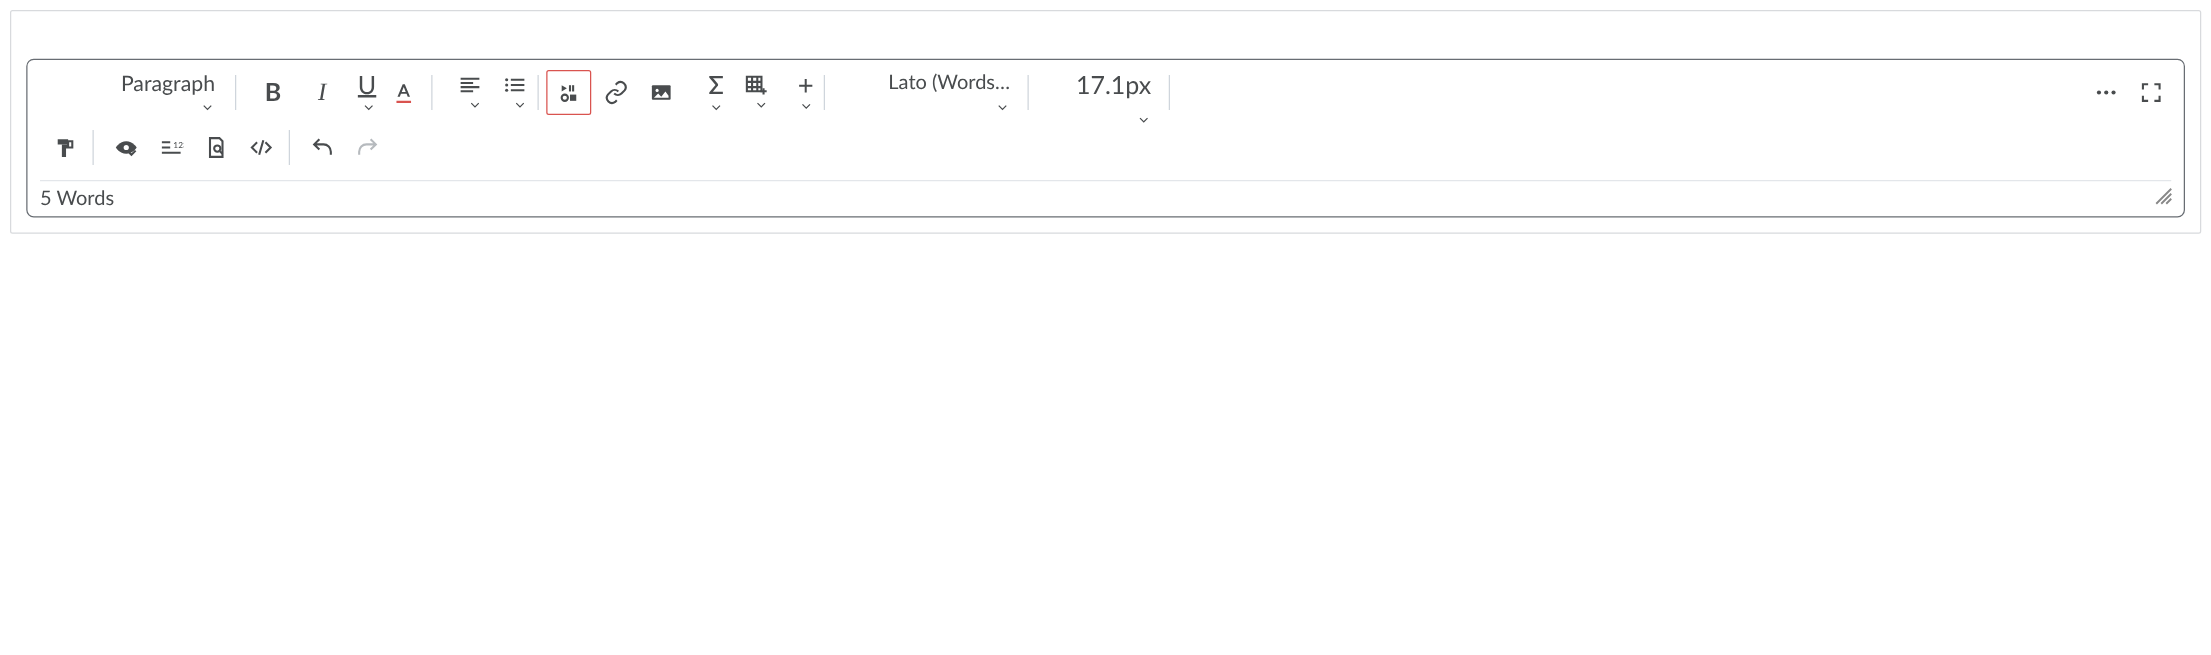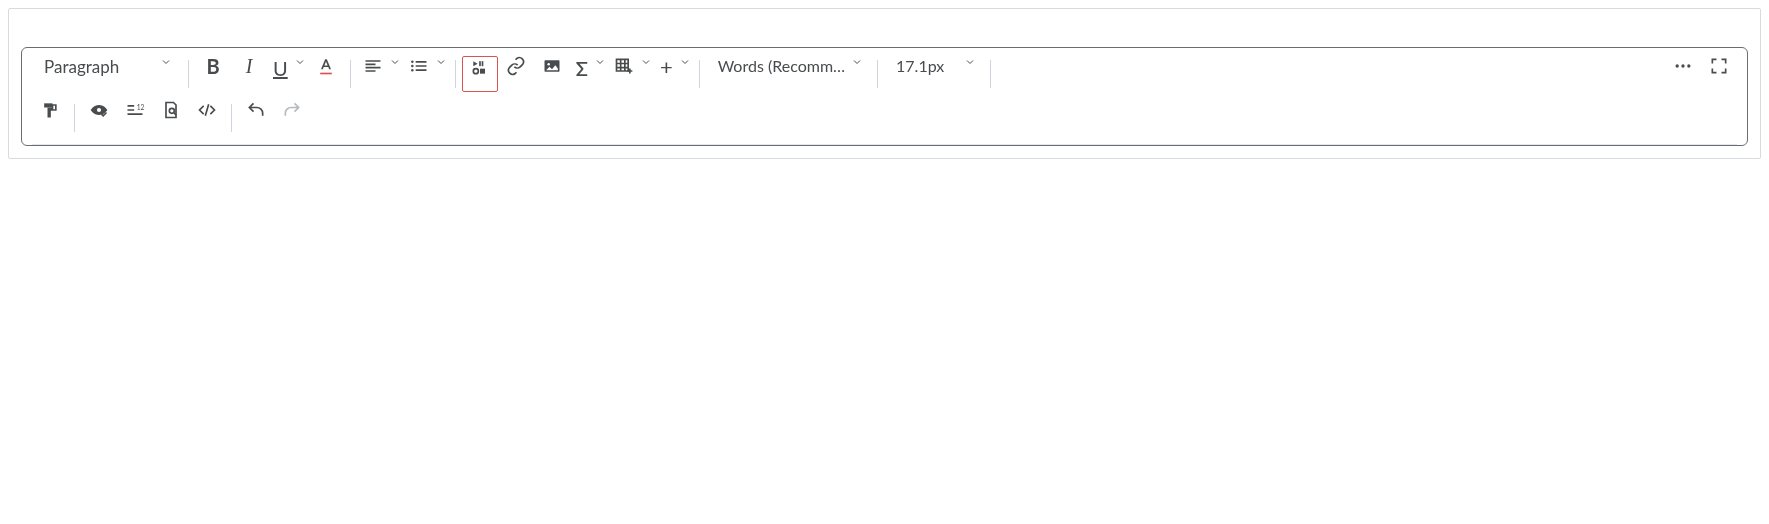--- a/index.html
+++ b/index.html
@@ -42,36 +42,37 @@
     min-height: 44px;
   }
   .tsep {
     width: 1px;
     height: 28px;
     background: #cfd5dc;
     margin: 0 6px;
   }
   .tbtn {
     display: inline-flex;
-    align-items: flex-start;
+    align-items: flex-end;
     justify-content: center;
     min-width: 36px;
     height: 36px;
     padding: 0 6px;
     border-radius: 4px;
     color: #494c4e;
     cursor: pointer;
     user-select: none;
     fill: #494c4e;
+    flex-direction: column;
   }
   .tbtn.faded { color: #b6babe; fill: #b6babe; }
   .tbtn.dd { padding-right: 2px; }
   .tbtn.wide { min-width: 150px; justify-content: space-between; padding: 0 10px 0 12px; font-size: 17px; }
   .tbtn.font-btn { min-width: 150px; justify-content: space-between; padding: 0 8px 0 12px; font-size: 16px; }
-  .tbtn.size-btn { min-width: 100px; justify-content: space-between; padding: 0 8px 0 12px; font-size: 16px; gap: 10px; }
+  .tbtn.size-btn { min-width: 100px; justify-content: space-between; padding: 0 8px 0 12px; font-size: 20px; gap: 10px; }
   .tbtn svg { width: 20px; height: 20px; }
   .tbtn .glyph { font-size: 20px; font-weight: 700; line-height: 1; }
   .tbtn .glyph-i { font-size: 20px; font-style: italic; font-family: Georgia, serif; line-height: 1; }
   .chev { margin-left: 6px; display:inline-flex; }
   .chev svg { width: 12px; height: 12px; }
   .spacer { flex: 1; }
   .highlighted {
     border: 1px solid #d9534f;
     border-radius: 2px;
   }
@@ -220,21 +221,21 @@
           <span class="chev">
             <svg viewBox="0 0 24 24">
                 <path d="M6 9l6 6 6-6" fill="none" stroke="currentColor" stroke-width="2"></path>
               </svg>
           </span>
         </div>
 
         <div class="tsep"></div>
 
         <div class="tbtn font-btn">
-          <span>Words (Recomm…</span>
+          <span>Lato (Words…</span>
           <span class="chev">
             <svg viewBox="0 0 24 24">
                 <path d="M6 9l6 6 6-6" fill="none" stroke="currentColor" stroke-width="2"></path>
               </svg>
           </span>
         </div>
 
         <div class="tsep"></div>
 
         <div class="tbtn size-btn">
@@ -317,15 +318,23 @@
               <path d="M15 14l5-5-5-5M20 9h-9a7 7 0 0 0-7 7v3" fill="none" stroke="currentColor" stroke-width="2"></path>
             </svg>
         </div>
 
       </div>
     </div>
 
     <hr class="hr-thin">
 
 
+    <div class="footer">
+      <span>5 Words</span>
+      <span class="resize-handle">
+        <svg width="16" height="16" viewBox="0 0 16 16">
+            <path d="M14 10l-4 4M14 6L6 14M14 2L2 14" stroke="#888" stroke-width="1.5"></path>
+          </svg>
+      </span>
+    </div>
 
   </div>
 </div>
 
 </body></html>

